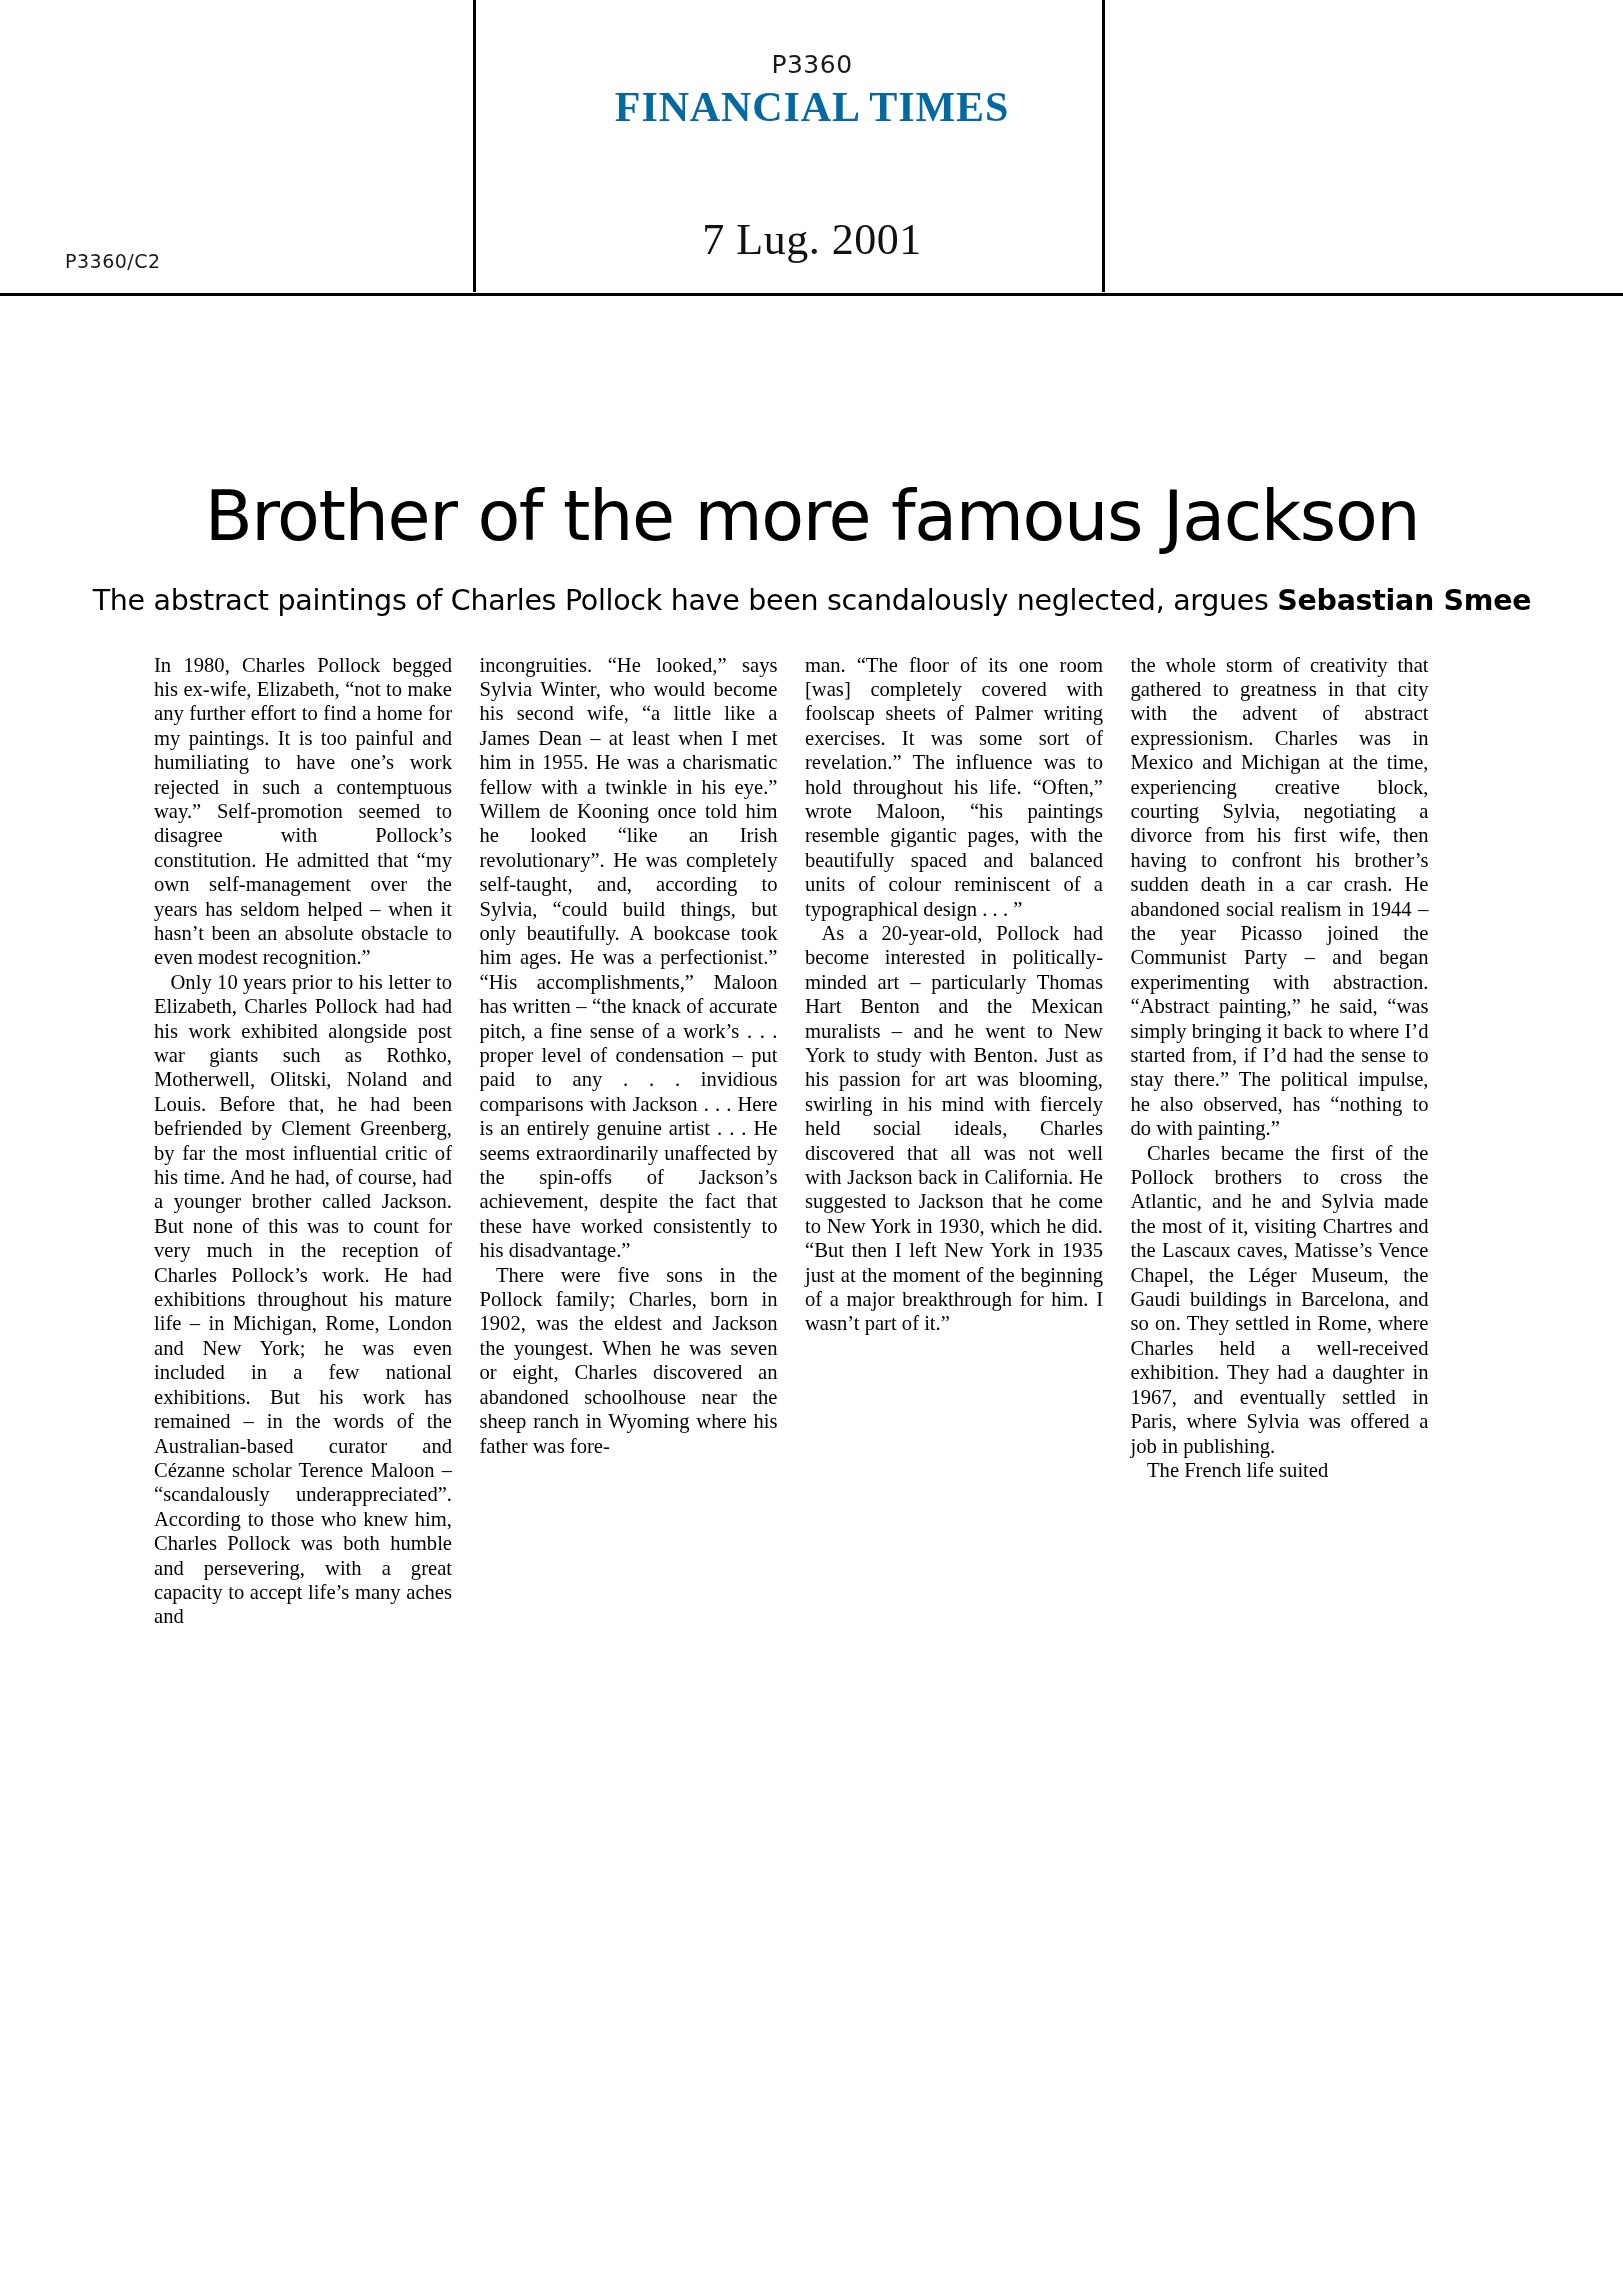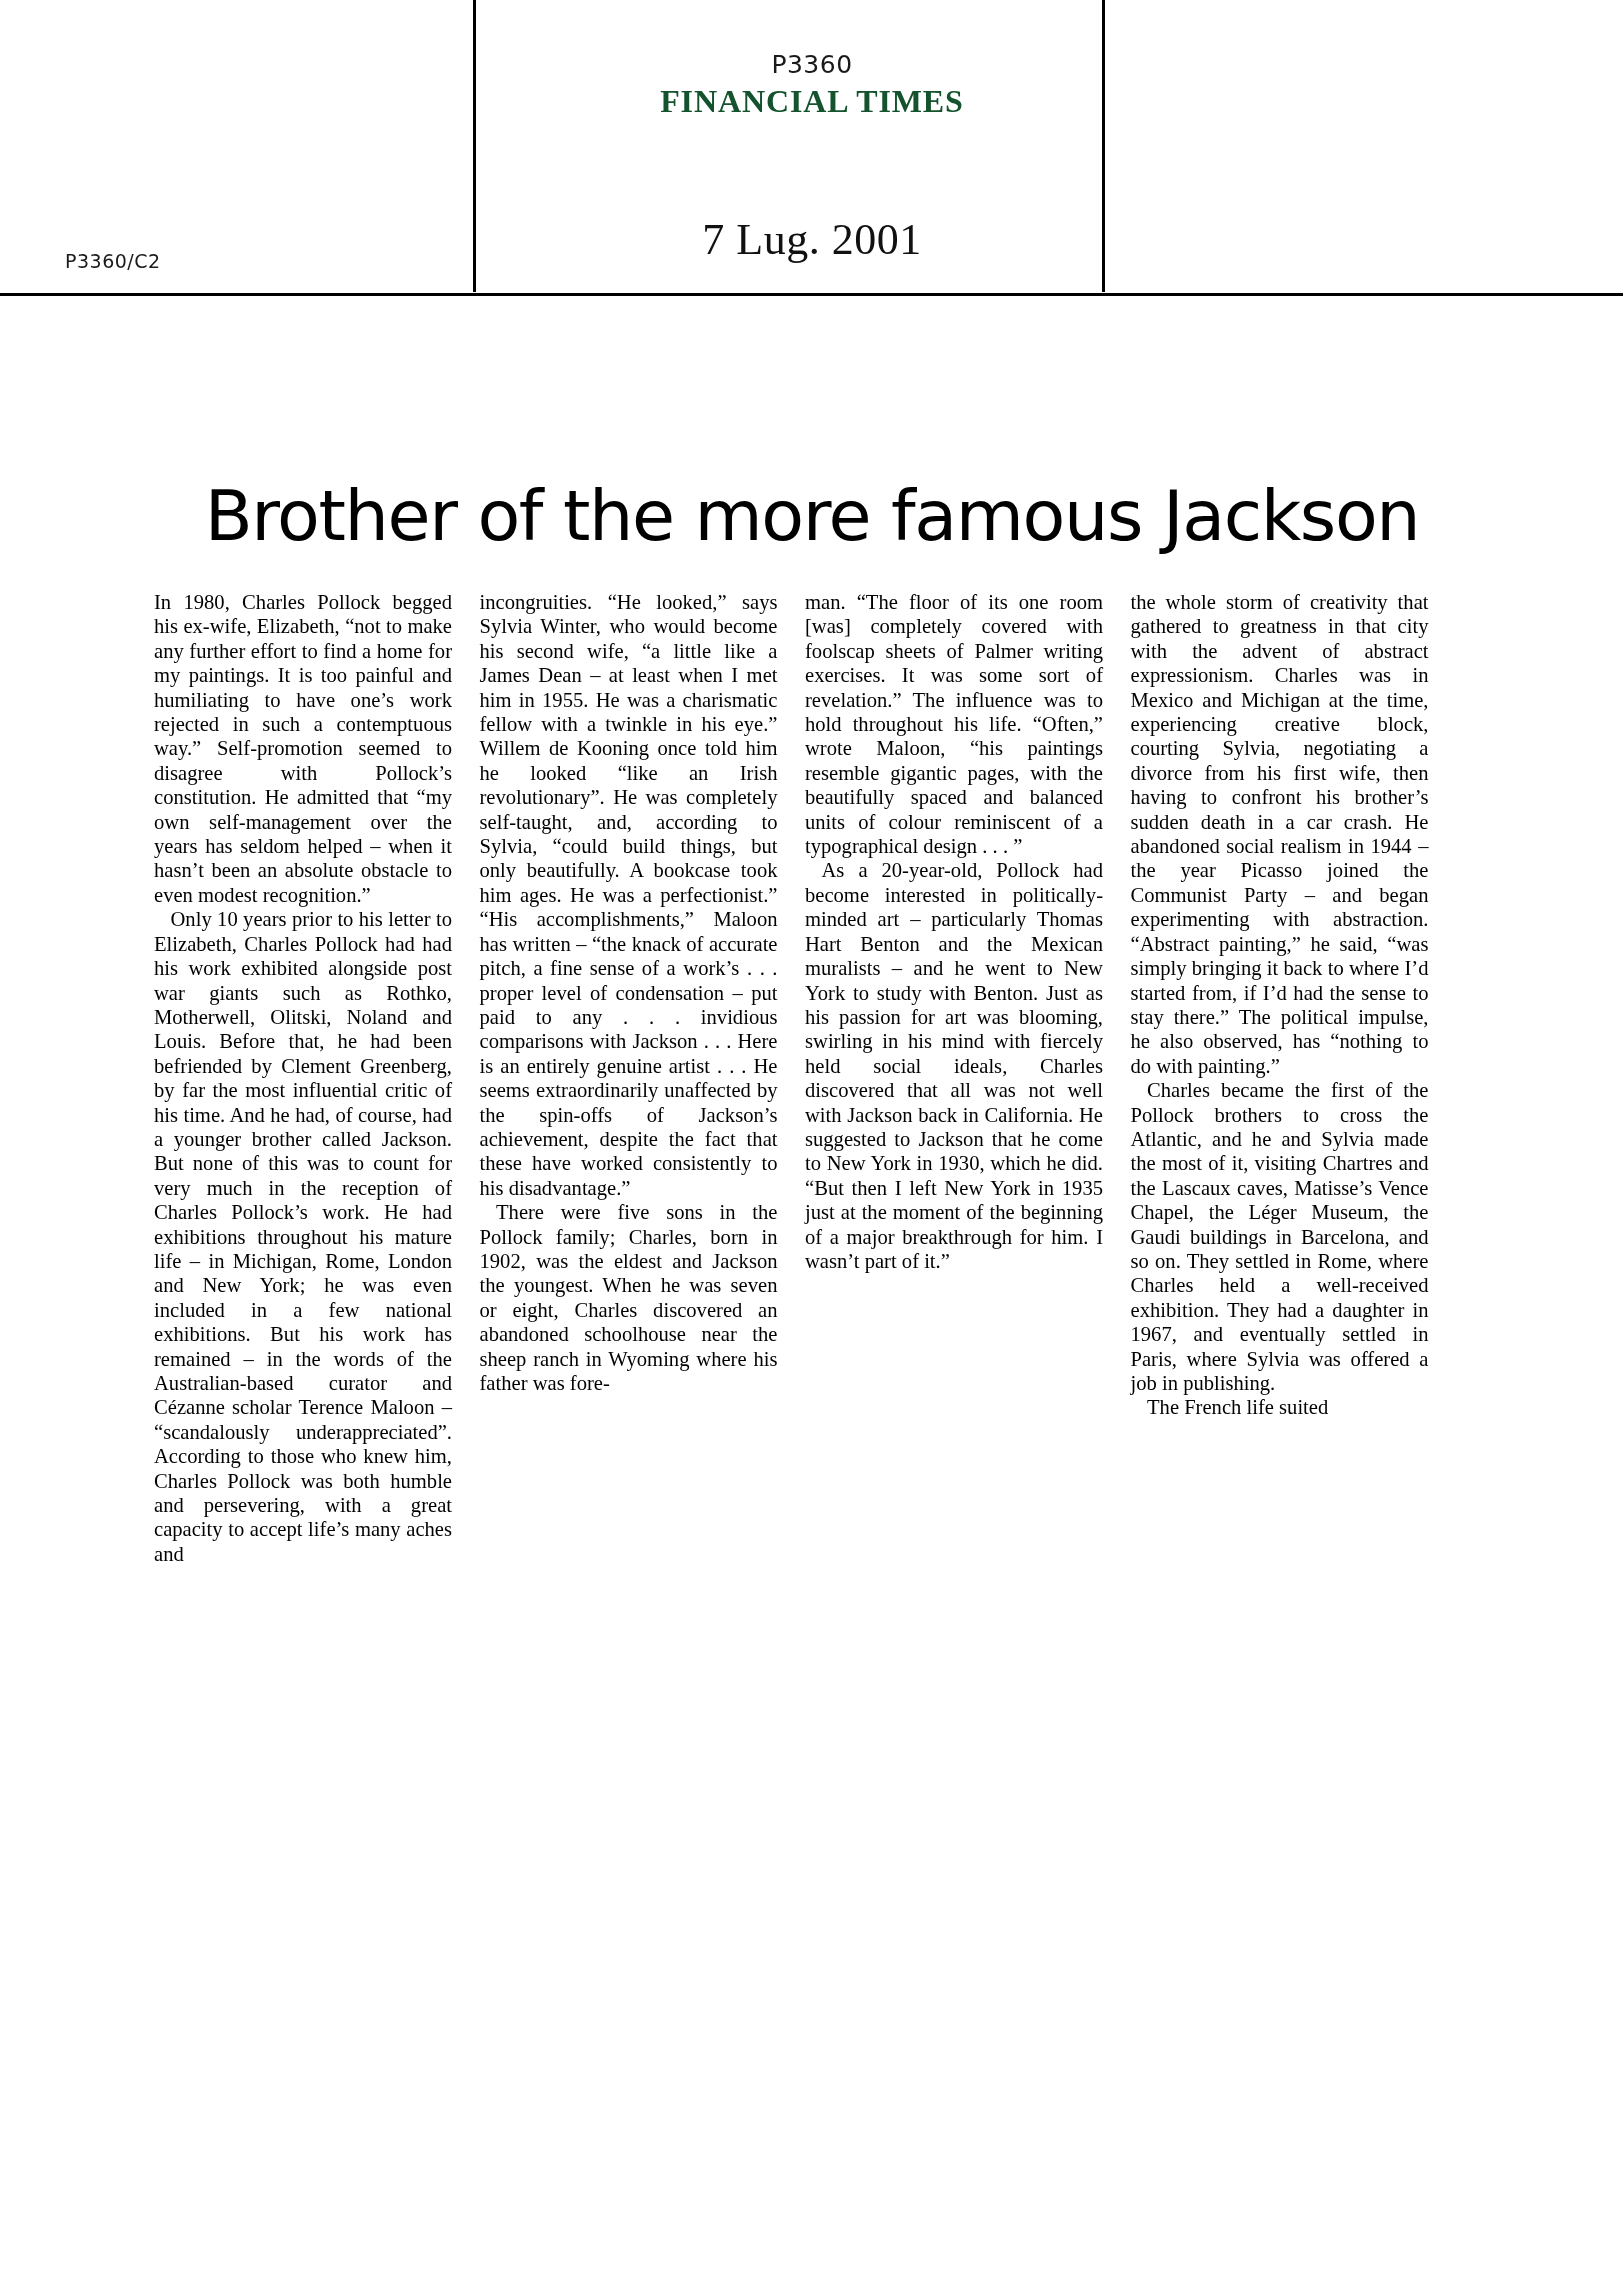--- a/index.html
+++ b/index.html
@@ -61,23 +61,23 @@
     margin-top: 22px;
   }
   .masthead-title {
     position: absolute;
     left: 0;
     right: 0;
     top: 83px;
     text-align: center;
     font-family: "Liberation Serif", serif;
     font-weight: bold;
-    font-size: 32px;
+    font-size: 42px;
     letter-spacing: 0.9px;
-    color: #14532d;
+    color: #0369a1;
   }
   .masthead-date {
     position: absolute;
     left: 0;
     right: 0;
     top: 214px;
     text-align: center;
     font-family: Liberation Serif, serif;
     font-size: 44px;
     color: #111;
@@ -144,20 +144,23 @@
   <div class="rule-left"></div>
   <div class="rule-right"></div>
   <div class="header-ref">P3360/C2</div>
   <div class="masthead-code">P3360</div>
   <div class="masthead-title">FINANCIAL TIMES</div>
   <div class="masthead-date">7 Lug. 2001</div>
 </div>
 
 <div class="article">
   <h1 class="headline">Brother of the more famous Jackson</h1>
+  <div class="standfirst">
+    <span>The abstract paintings of Charles Pollock have been scandalously neglected, argues </span><span class="byline">Sebastian Smee</span>
+  </div>
 
   <div class="columns">
     <div class="col">
       <p>In 1980, Charles Pollock begged his ex-wife, Elizabeth, “not to make any further effort to find a home for my paintings. It is too painful and humiliating to have one’s work rejected in such a contemptuous way.” Self-promotion seemed to disagree with Pollock’s constitution. He admitted that “my own self-management over the years has seldom helped – when it hasn’t been an absolute obstacle to even modest recognition.”</p>
       <p>Only 10 years prior to his letter to Elizabeth, Charles Pollock had had his work exhibited alongside post war giants such as Rothko, Motherwell, Olitski, Noland and Louis. Before that, he had been befriended by Clement Greenberg, by far the most influential critic of his time. And he had, of course, had a younger brother called Jackson. But none of this was to count for very much in the reception of Charles Pollock’s work. He had exhibitions throughout his mature life – in Michigan, Rome, London and New York; he was even included in a few national exhibitions. But his work has remained – in the words of the Australian-based curator and Cézanne scholar Terence Maloon – “scandalously underappreciated”. According to those who knew him, Charles Pollock was both humble and persevering, with a great capacity to accept life’s many aches and</p>
     </div>
     <div class="col">
       <p>incongruities. “He looked,” says Sylvia Winter, who would become his second wife, “a little like a James Dean – at least when I met him in 1955. He was a charismatic fellow with a twinkle in his eye.” Willem de Kooning once told him he looked “like an Irish revolutionary”. He was completely self-taught, and, according to Sylvia, “could build things, but only beautifully. A bookcase took him ages. He was a perfectionist.” “His accomplishments,” Maloon has written – “the knack of accurate pitch, a fine sense of a work’s . . . proper level of condensation – put paid to any . . . invidious comparisons with Jackson . . . Here is an entirely genuine artist . . . He seems extraordinarily unaffected by the spin-offs of Jackson’s achievement, despite the fact that these have worked consistently to his disadvantage.”</p>
       <p>There were five sons in the Pollock family; Charles, born in 1902, was the eldest and Jackson the youngest. When he was seven or eight, Charles discovered an abandoned schoolhouse near the sheep ranch in Wyoming where his father was fore-</p>
     </div>

